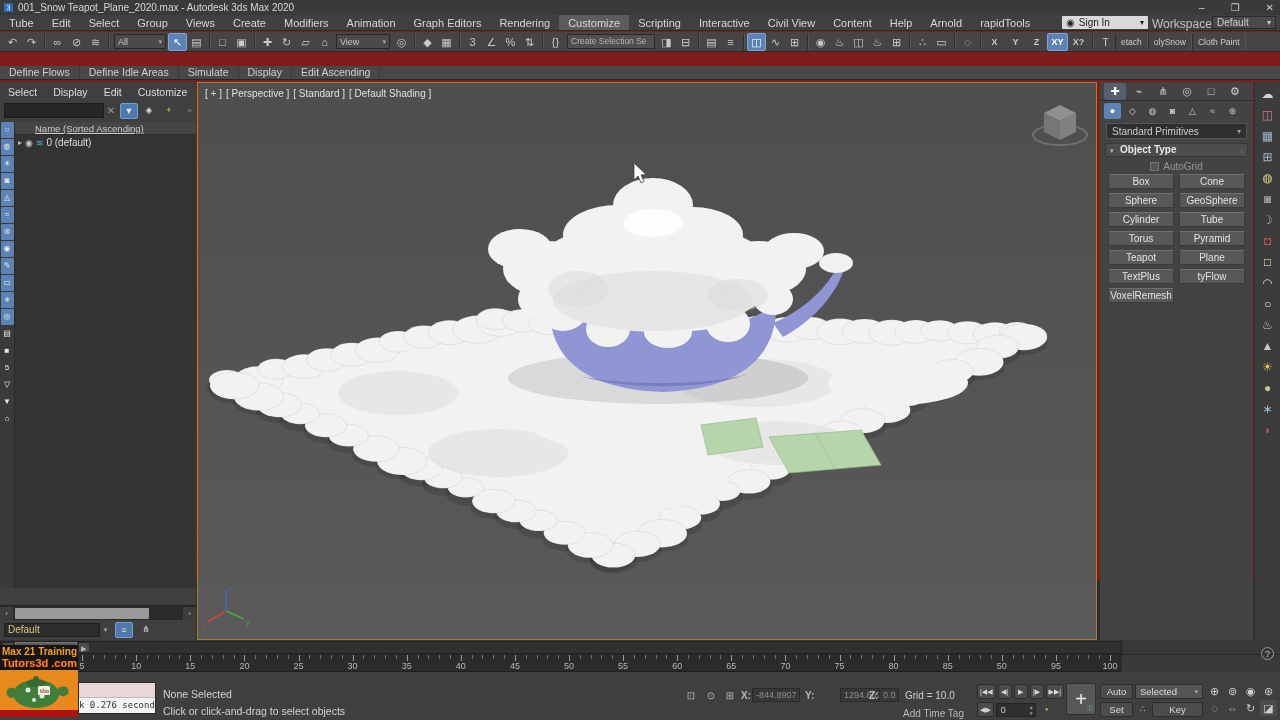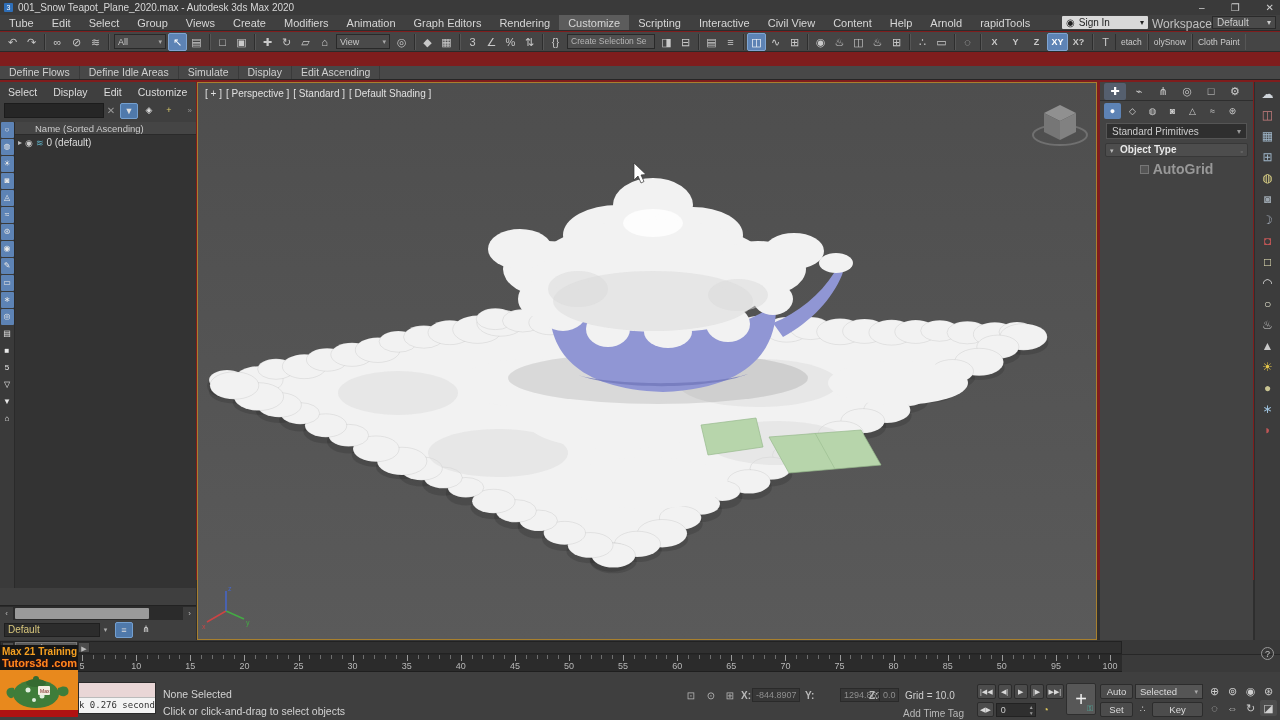--- a/index.html
+++ b/index.html
@@ -70,21 +70,21 @@
     color:#ddd; border-radius:2px; margin-left:2px; }
   .xbtn.active { background:#4f79ab; border:1px solid #74a0d0; }
   #search-overflow { margin-left:auto; color:#8f8f8f; font-size:8px; padding-right:2px; }
   #explorer-body { position:absolute; left:0; top:40px; width:196px; height:466px; display:flex; }
   #left-strip { width:14px; background:#3a3a3a; display:flex; flex-direction:column; align-items:center; padding-top:0px; }
   .strip-icn { width:13px; height:16px; line-height:16px; font-size:8px; text-align:center;
     color:#e8e8e8; margin-bottom:1px; border-radius:1px; }
   .strip-icn.hl { background:#5d83b5; }
   #explorer-list { flex:1; background:#333333; border-left:1px solid #2a2a2a; }
   #list-header { height:13px; background:#454545; border-bottom:1px solid #2a2a2a; color:#cccccc;
-    font-size:9.5px; line-height:13px; padding-left:20px; }
+    font-size:9.5px; line-height:13px; padding-left:20px;text-decoration:underline; }
   .list-row { height:15px; display:flex; align-items:center; color:#dddddd; font-size:10px; gap:3px; padding-left:3px; }
   .row-caret { color:#bbb; font-size:8px; }
   .row-eye { color:#c9c9c9; font-size:9px; }
   .row-layer { color:#5fb0c4; font-size:9px; }
   #explorer-hscroll { position:absolute; left:0; top:523px; width:196px; height:15px; background:#2b2b2b;
     display:flex; align-items:center; border-top:1px solid #222; }
   .scroll-arrow { width:13px; height:13px; text-align:center; line-height:13px; color:#bbb; font-size:8px; background:#3d3d3d; }
   #hscroll-thumb { height:11px; width:134px; background:#9a9a9a; border-radius:1px; margin:0 2px; }
   #explorer-footer { position:absolute; left:0; top:538px; width:196px; height:20px; background:#3f3f3f;
     display:flex; align-items:center; padding-left:4px; }
@@ -111,21 +111,21 @@
   #cp-dropdown { margin:3px 6px; height:16px; background:#2f2f2f; border:1px solid #555;
     color:#cccccc; font-size:10px; display:flex; align-items:center; padding:0 5px; }
   #cp-dropdown .caret { margin-left:auto; font-size:8px; color:#999; }
   .rollout { margin:4px 5px 0 5px; }
   .rollout-header { height:14px; background:#4d4d4d; border:1px solid #383838; border-radius:2px;
     color:#e8e8e8; font-size:10px; font-weight:bold; line-height:12px; padding-left:14px; position:relative; }
   .rollout-header .rcaret { position:absolute; left:4px; top:1px; font-size:7px; font-weight:normal; color:#bbb; }
   .rollout-header .rpin { position:absolute; right:4px; top:2px; font-size:7px; font-weight:normal; color:#888; }
   #autogrid-row { display:flex; align-items:center; gap:4px; justify-content:center; margin:4px 0 2px 0; }
   #autogrid-box { width:9px; height:9px; background:#555; border:1px solid #777; }
-  #autogrid-label { font-size:14px; color:#989898;font-weight:bold; }
+  #autogrid-label { font-size:10px; color:#989898; }
   #objtype-grid { display:grid; grid-template-columns:66px 66px; gap:4px 5px; justify-content:center; margin-top:2px; }
   .obj-btn { height:15px; background:#585858; border:1px solid #3a3a3a; border-top-color:#6f6f6f;
     border-radius:2px; color:#e3e3e3; font-size:10px; line-height:13px; text-align:center; white-space:nowrap; }
   #namecolor-row { display:flex; align-items:center; gap:5px; margin:6px 2px 0 8px; }
   #name-field { width:102px; height:14px; background:#2f2f2f; border:1px solid #555; }
   #color-swatch { width:14px; height:14px; border:1px solid #222; }
 
   
   #right-strip { position:absolute; left:1254px; top:82px; width:26px; height:558px; background:#3c3c3c;
     border-left:1px solid #2e2e2e; display:flex; flex-direction:column; align-items:center; padding-top:2px; }
@@ -611,20 +611,35 @@
     <div class="rollout">
       <div class="rollout-header">
         <span class="rcaret">▾</span>
         <span>Object Type</span>
         <span class="rpin">▫</span>
       </div>
       <div id="autogrid-row">
         <span id="autogrid-box"></span>
         <span id="autogrid-label">AutoGrid</span>
       </div>
+      <div id="objtype-grid">
+          <div class="obj-btn">Box</div>
+          <div class="obj-btn">Cone</div>
+          <div class="obj-btn">Sphere</div>
+          <div class="obj-btn">GeoSphere</div>
+          <div class="obj-btn">Cylinder</div>
+          <div class="obj-btn">Tube</div>
+          <div class="obj-btn">Torus</div>
+          <div class="obj-btn">Pyramid</div>
+          <div class="obj-btn">Teapot</div>
+          <div class="obj-btn">Plane</div>
+          <div class="obj-btn">TextPlus</div>
+          <div class="obj-btn">tyFlow</div>
+          <div class="obj-btn">VoxelRemesh</div>
+        </div>
     </div>
   </div>
 
   <div id="right-strip">
       <span class="rs-icn" style="color: rgb(207, 212, 218);">☁</span>
       <span class="rs-icn" style="color: rgb(201, 127, 127);">◫</span>
       <span class="rs-icn" style="color: rgb(159, 182, 201);">▦</span>
       <span class="rs-icn" style="color: rgb(159, 182, 201);">⊞</span>
       <span class="rs-icn" style="color: rgb(228, 217, 138);">◍</span>
       <span class="rs-icn" style="color: rgb(154, 164, 173);">◙</span>

